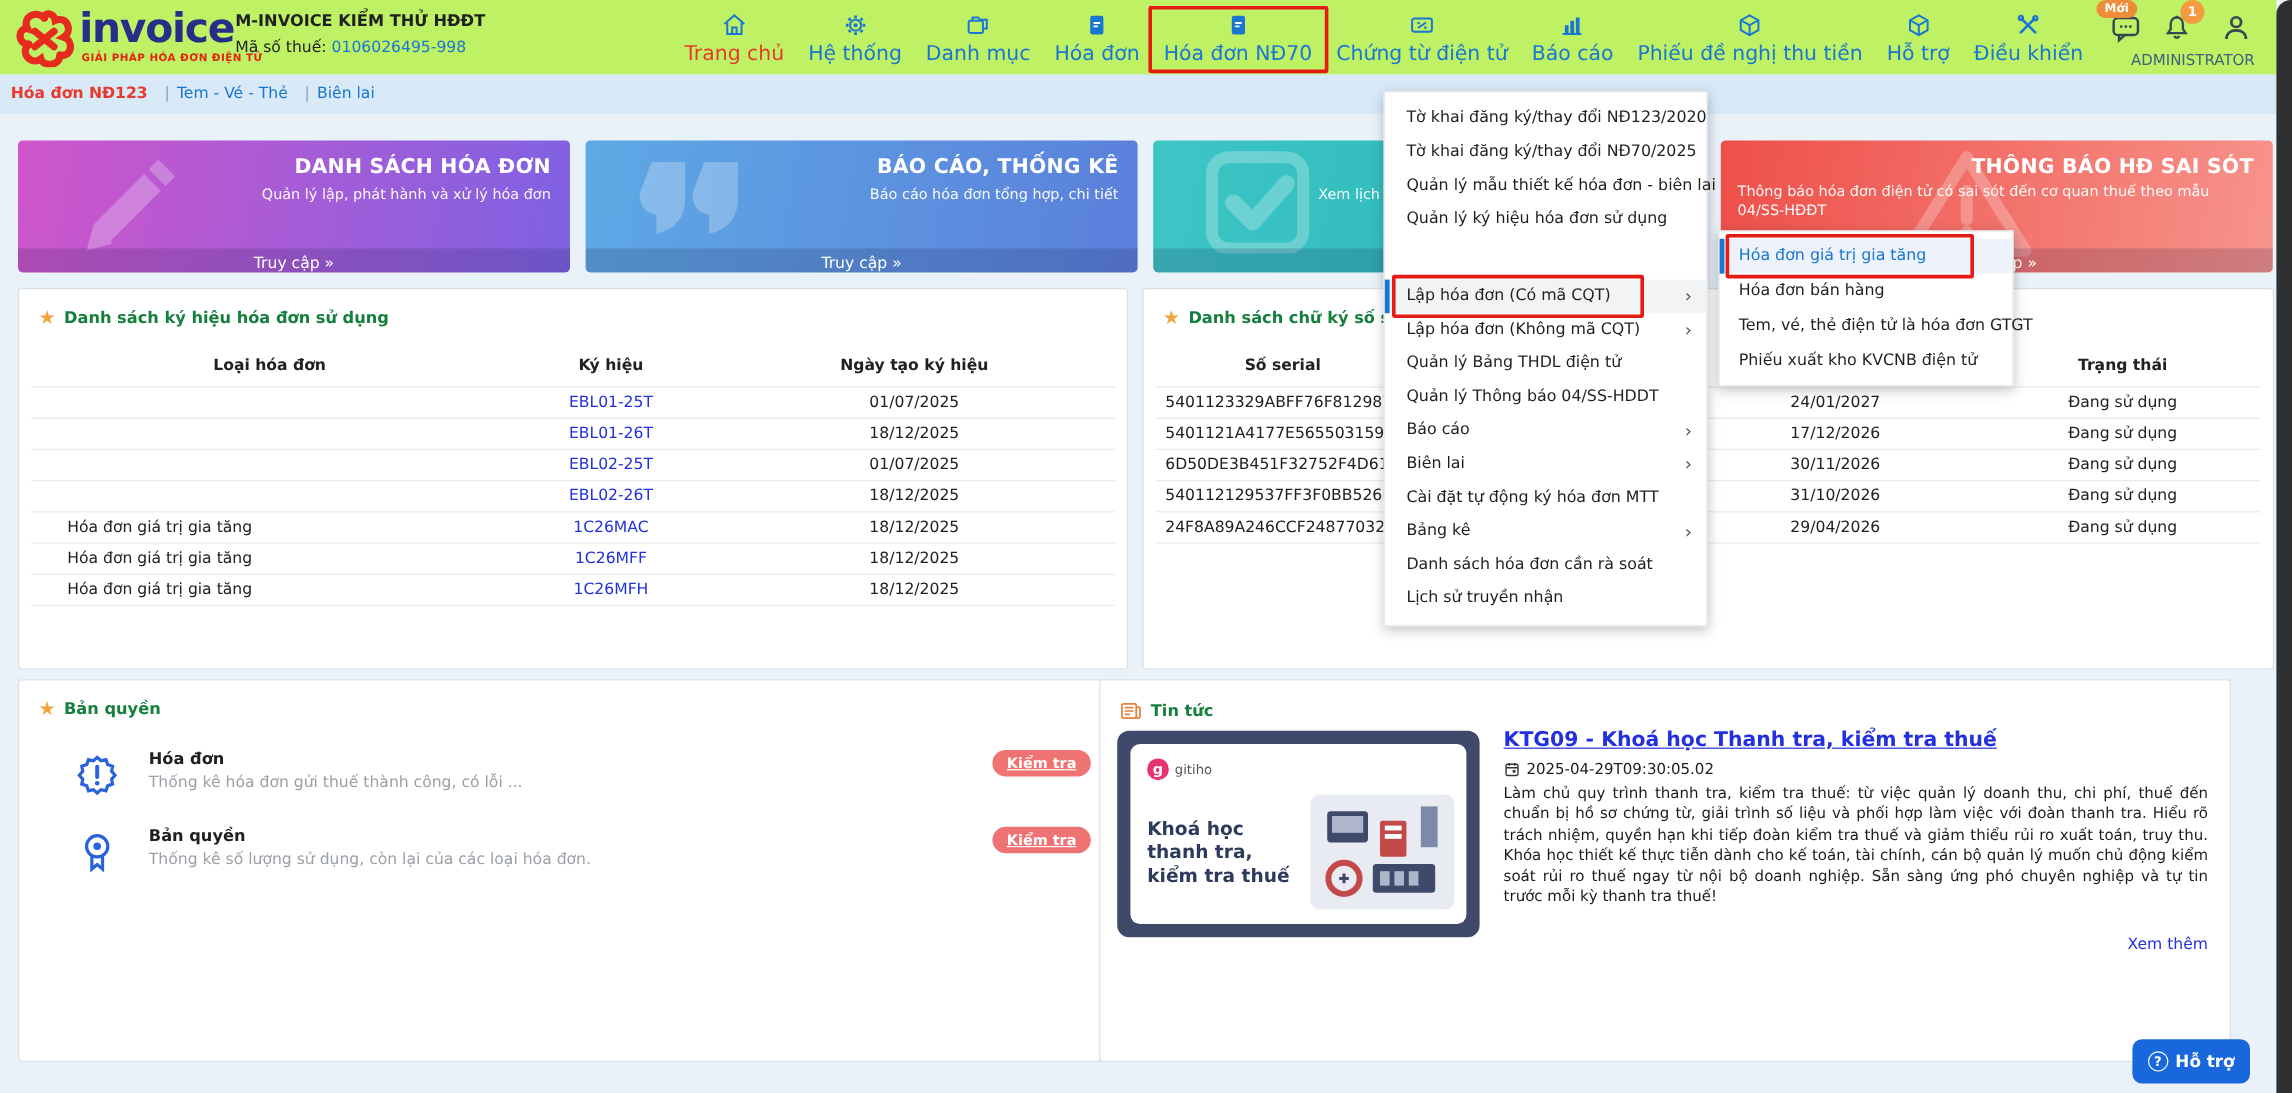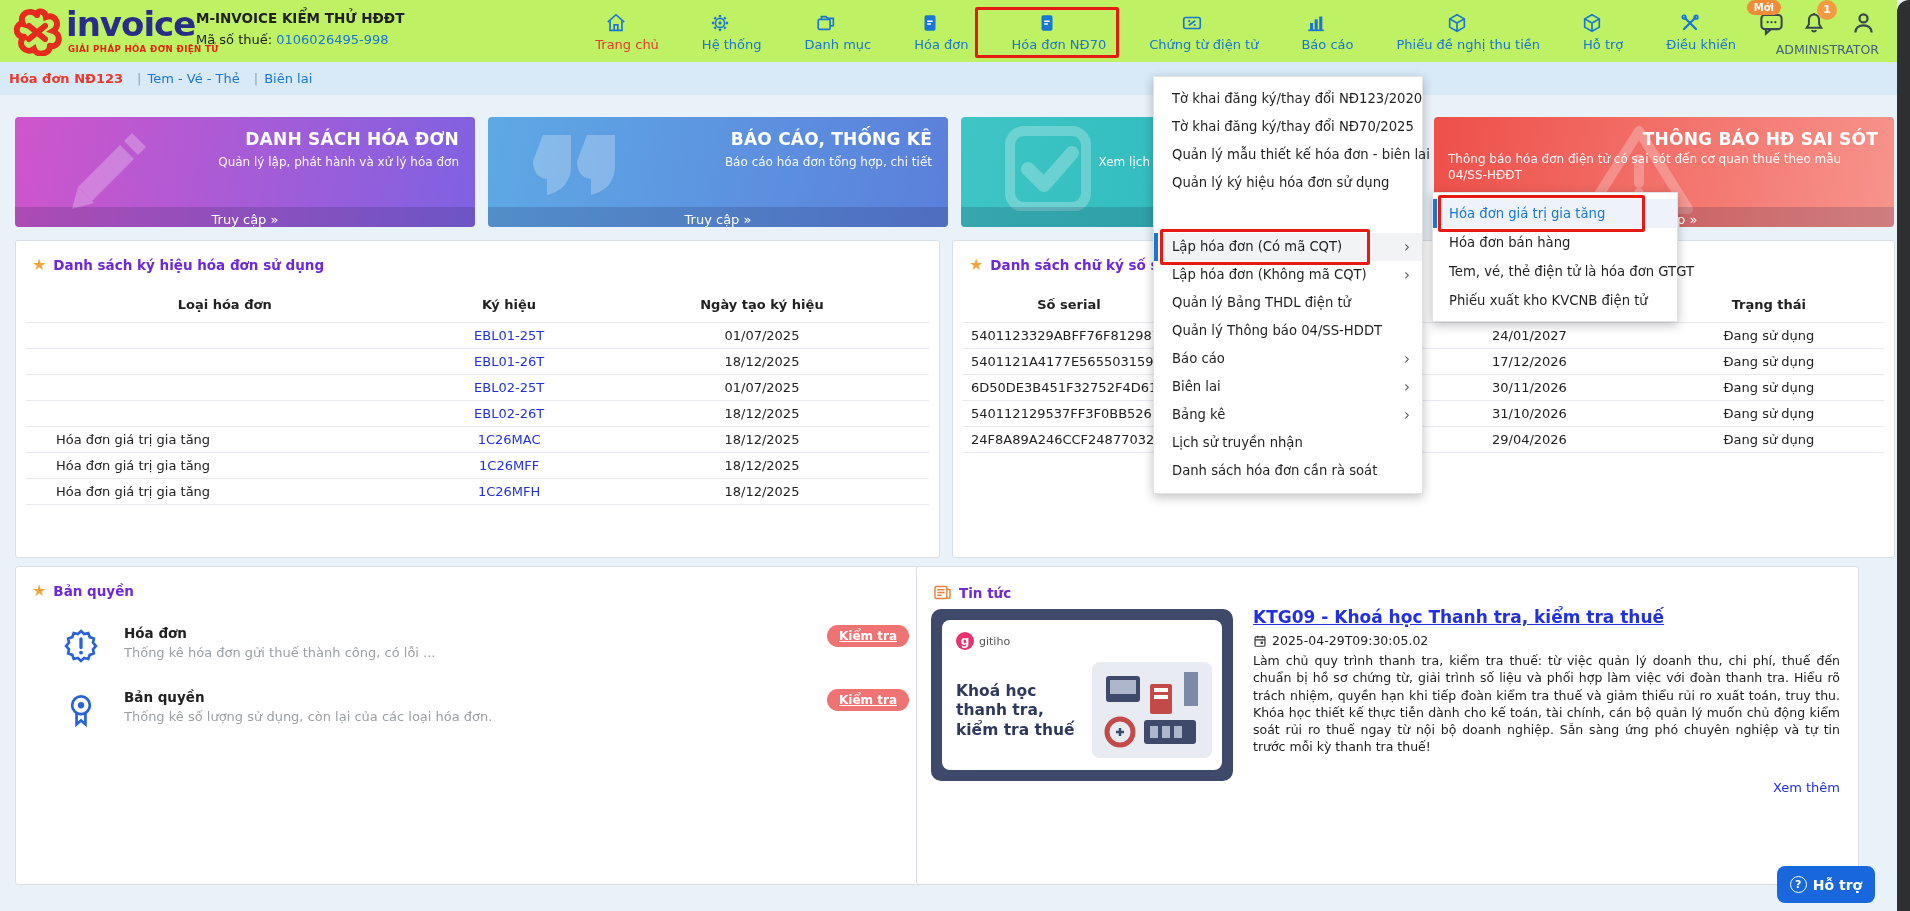--- a/index.html
+++ b/index.html
@@ -15,21 +15,21 @@
   .logo-icon { position:absolute; left:12px; top:6px; width:50px; height:50px; }
   .brand { position:absolute; left:66px; top:4px; font-size:34px; font-weight:bold; color:#282d87; letter-spacing:-1px; }
   .tagline { position:absolute; left:68px; top:44px; font-size:8.6px; font-weight:bold; color:#e42313; letter-spacing:.4px; }
   .company { position:absolute; left:196px; top:10px; }
   .company .cname { font-size:13.5px; font-weight:bold; color:#212121; }
   .company .crow { margin-top:6px; font-size:13px; color:#212121; }
   .company .crow .tax-code { color:#1976d2; }
 
   .mainnav { position:absolute; top:5px; right:154px; height:54px; display:flex; align-items:center; gap:6px; }
   .nav-item { position:relative; display:flex; flex-direction:column; align-items:center; gap:3px; padding:2px 7px; cursor:pointer; }
-  .nav-item .lbl { font-size:13px; color:#1976d2; white-space:nowrap;margin-left:23px; }
+  .nav-item .lbl { font-size:17px; color:#1976d2; white-space:nowrap; }
   .nav-item.home .lbl { color:#e8392e; }
   .nav-item svg { display:block; }
   .red-frame { position:absolute; border:3px solid #e51a12; border-radius:2px; pointer-events:none; z-index:70; }
   .nav-item .red-frame { left:-6px; right:-6px; top:-3px; bottom:-4px; }
 
   .usergroup .uicon { position:absolute; top:10px; cursor:pointer; }
   .chat-ic { right:112px; }
   .bell-ic { right:70px; }
   .person-ic { right:20px; }
   .badge-new { position:absolute; right:116px; top:0px; background:#f08c37; color:#fff; font-size:10px; font-weight:bold; border-radius:9px; padding:2px 7px; z-index:25; }
@@ -58,21 +58,21 @@
   .card4 .ghost { left:150px; }
 
   
   .panel { position:absolute; background:#fff; border:1px solid #d9dfe7; border-radius:3px; }
   #p1 { left:15px; top:240px; width:925px; height:318px; }
   #p2 { left:952px; top:240px; width:943px; height:318px; }
   #p3 { left:15px; top:566px; width:925px; height:319px; }
   #p4 { left:916px; top:566px; width:943px; height:319px; }
   .panel-head { display:flex; align-items:center; gap:7px; padding:16px 0 0 16px; }
   .star { color:#f2a33c; font-size:16px; line-height:1; }
-  .panel-title { font-size:13.5px; font-weight:bold; color:#6d28d9; white-space:nowrap; }
+  .panel-title { font-size:13.5px; font-weight:bold; color:#15803d; white-space:nowrap; }
 
   .tbl { margin:6px 10px 0 10px; }
   .tr { display:flex; border-bottom:1px solid #e7e9ee; height:26px; align-items:center;justify-content:flex-end; }
   .thead { height:44px; align-items:flex-end; padding-bottom:10px; font-weight:bold; }
   .td { font-size:13px; color:#212121; text-align:center; overflow:hidden; white-space:nowrap; }
   .link { color:#2230dd; cursor:pointer; }
   .lt .c1 { width:44%; text-align:left; padding-left:30px; }
   .lt .c2 { width:19%; }
   .lt .c3 { width:37%; }
   .lt .thead .c1 { text-align:center; padding-left:0; }
@@ -479,23 +479,24 @@
     <div class="mi"><span>Tờ khai đăng ký/thay đổi NĐ123/2020</span><span class="arrow"></span></div>
     <div class="mi"><span>Tờ khai đăng ký/thay đổi NĐ70/2025</span><span class="arrow"></span></div>
     <div class="mi"><span>Quản lý mẫu thiết kế hóa đơn - biên lai</span><span class="arrow"></span></div>
     <div class="mi"><span>Quản lý ký hiệu hóa đơn sử dụng</span><span class="arrow"></span></div>
     <div class="mi hl"><span>Lập hóa đơn (Có mã CQT)</span><span class="arrow">›</span><span class="red-frame"></span></div>
     <div class="mi"><span>Lập hóa đơn (Không mã CQT)</span><span class="arrow">›</span></div>
     <div class="mi"><span>Quản lý Bảng THDL điện tử</span><span class="arrow"></span></div>
     <div class="mi"><span>Quản lý Thông báo 04/SS-HDDT</span><span class="arrow"></span></div>
     <div class="mi"><span>Báo cáo</span><span class="arrow">›</span></div>
     <div class="mi"><span>Biên lai</span><span class="arrow">›</span></div>
+    <div class="mi"><span>Cài đặt tự động ký hóa đơn MTT</span><span class="arrow"></span></div>
     <div class="mi"><span>Bảng kê</span><span class="arrow">›</span></div>
+    <div class="mi"><span>Danh sách hóa đơn cần rà soát</span><span class="arrow"></span></div>
     <div class="mi"><span>Lịch sử truyền nhận</span><span class="arrow"></span></div>
-    <div class="mi"><span>Danh sách hóa đơn cần rà soát</span><span class="arrow"></span></div>
   </div>
 
   <div class="submenu">
     <div class="smi hl"><span>Hóa đơn giá trị gia tăng</span><span class="red-frame"></span></div>
     <div class="smi"><span>Hóa đơn bán hàng</span></div>
     <div class="smi"><span>Tem, vé, thẻ điện tử là hóa đơn GTGT</span></div>
     <div class="smi"><span>Phiếu xuất kho KVCNB điện tử</span></div>
   </div>
 
   <div class="dark-strip"></div>

